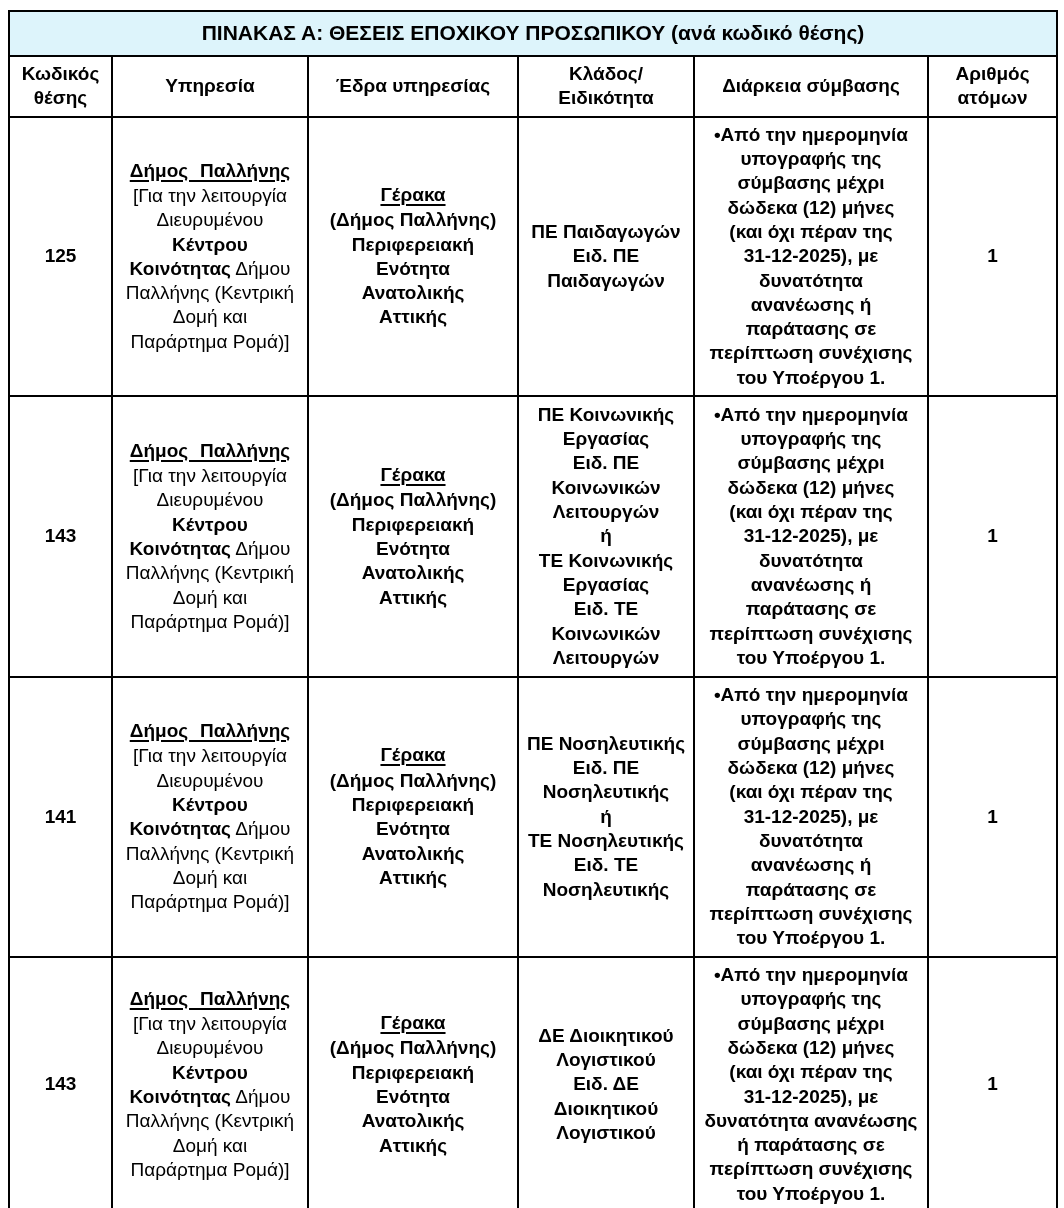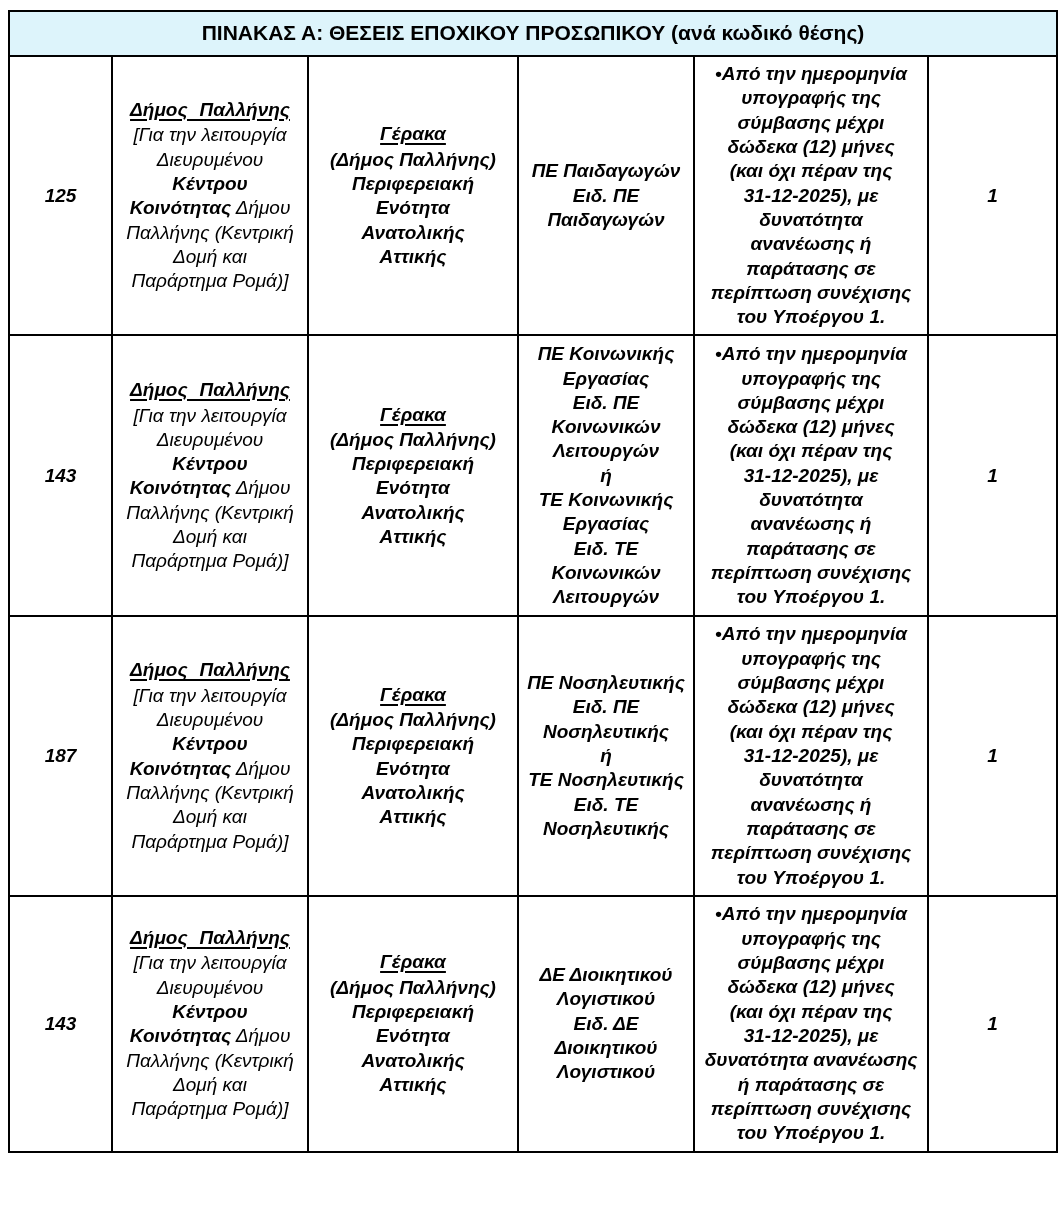--- a/index.html
+++ b/index.html
@@ -31,21 +31,21 @@
     font-size: 21px;
     height: 45px;
     letter-spacing: 0px;
   }
   th.colhead {
     font-weight: bold;
     font-size: 19px;
     height: 60px;
     white-space: pre-line;
   }
-  td.body-cell { font-size: 19px; font-weight: bold; font-style: italic; }
+  td.body-cell { font-size: 19px; font-weight: bold; }
   .pre { white-space: pre-line; }
   .reg { font-weight: normal; }
   .b { font-weight: bold; text-align: center; }
   .u {
     text-decoration: underline;
     text-decoration-thickness: 2px;
     text-underline-offset: 3px;
   }
   .org-name { display: block; word-spacing: 0.35em; margin-bottom: 1px; }
   .r1 td { height: 277px; }
@@ -64,20 +64,31 @@
       <col style="width:210px">
       <col style="width:176px">
       <col style="width:234px">
       <col style="width:129px">
     </colgroup>
     <tbody>
       <tr>
         <td class="title-cell" colspan="6">ΠΙΝΑΚΑΣ Α: ΘΕΣΕΙΣ ΕΠΟΧΙΚΟΥ ΠΡΟΣΩΠΙΚΟΥ (ανά κωδικό θέσης)</td>
       </tr>
 
+      <tr>
+        <th class="colhead">Κωδικός
+θέσης</th>
+        <th class="colhead">Υπηρεσία</th>
+        <th class="colhead">Έδρα υπηρεσίας</th>
+        <th class="colhead">Κλάδος/
+Ειδικότητα</th>
+        <th class="colhead">Διάρκεια σύμβασης</th>
+        <th class="colhead">Αριθμός
+ατόμων</th>
+      </tr>
 
       <tr class="r1">
         <td class="body-cell">125</td>
         <td class="body-cell pre"><span class="b u org-name">Δήμος Παλλήνης</span><span class="reg">[Για την λειτουργία
 Διευρυμένου
 </span><span class="b">Κέντρου
 Κοινότητας</span><span class="reg"> Δήμου
 Παλλήνης (Κεντρική
 Δομή και
 Παράρτημα Ρομά)]</span></td>
@@ -136,21 +147,21 @@
 31-12-2025), με
 δυνατότητα
 ανανέωσης ή
 παράτασης σε
 περίπτωση συνέχισης
 του Υποέργου 1.</td>
         <td class="body-cell">1</td>
       </tr>
 
       <tr class="r3">
-        <td class="body-cell">187</td>
+        <td class="body-cell">141</td>
         <td class="body-cell pre"><span class="b u org-name">Δήμος Παλλήνης</span><span class="reg">[Για την λειτουργία
 Διευρυμένου
 </span><span class="b">Κέντρου
 Κοινότητας</span><span class="reg"> Δήμου
 Παλλήνης (Κεντρική
 Δομή και
 Παράρτημα Ρομά)]</span></td>
         <td class="body-cell pre"><span class="b u org-name">Γέρακα</span><span class="b">(Δήμος Παλλήνης)
 Περιφερειακή
 Ενότητα

